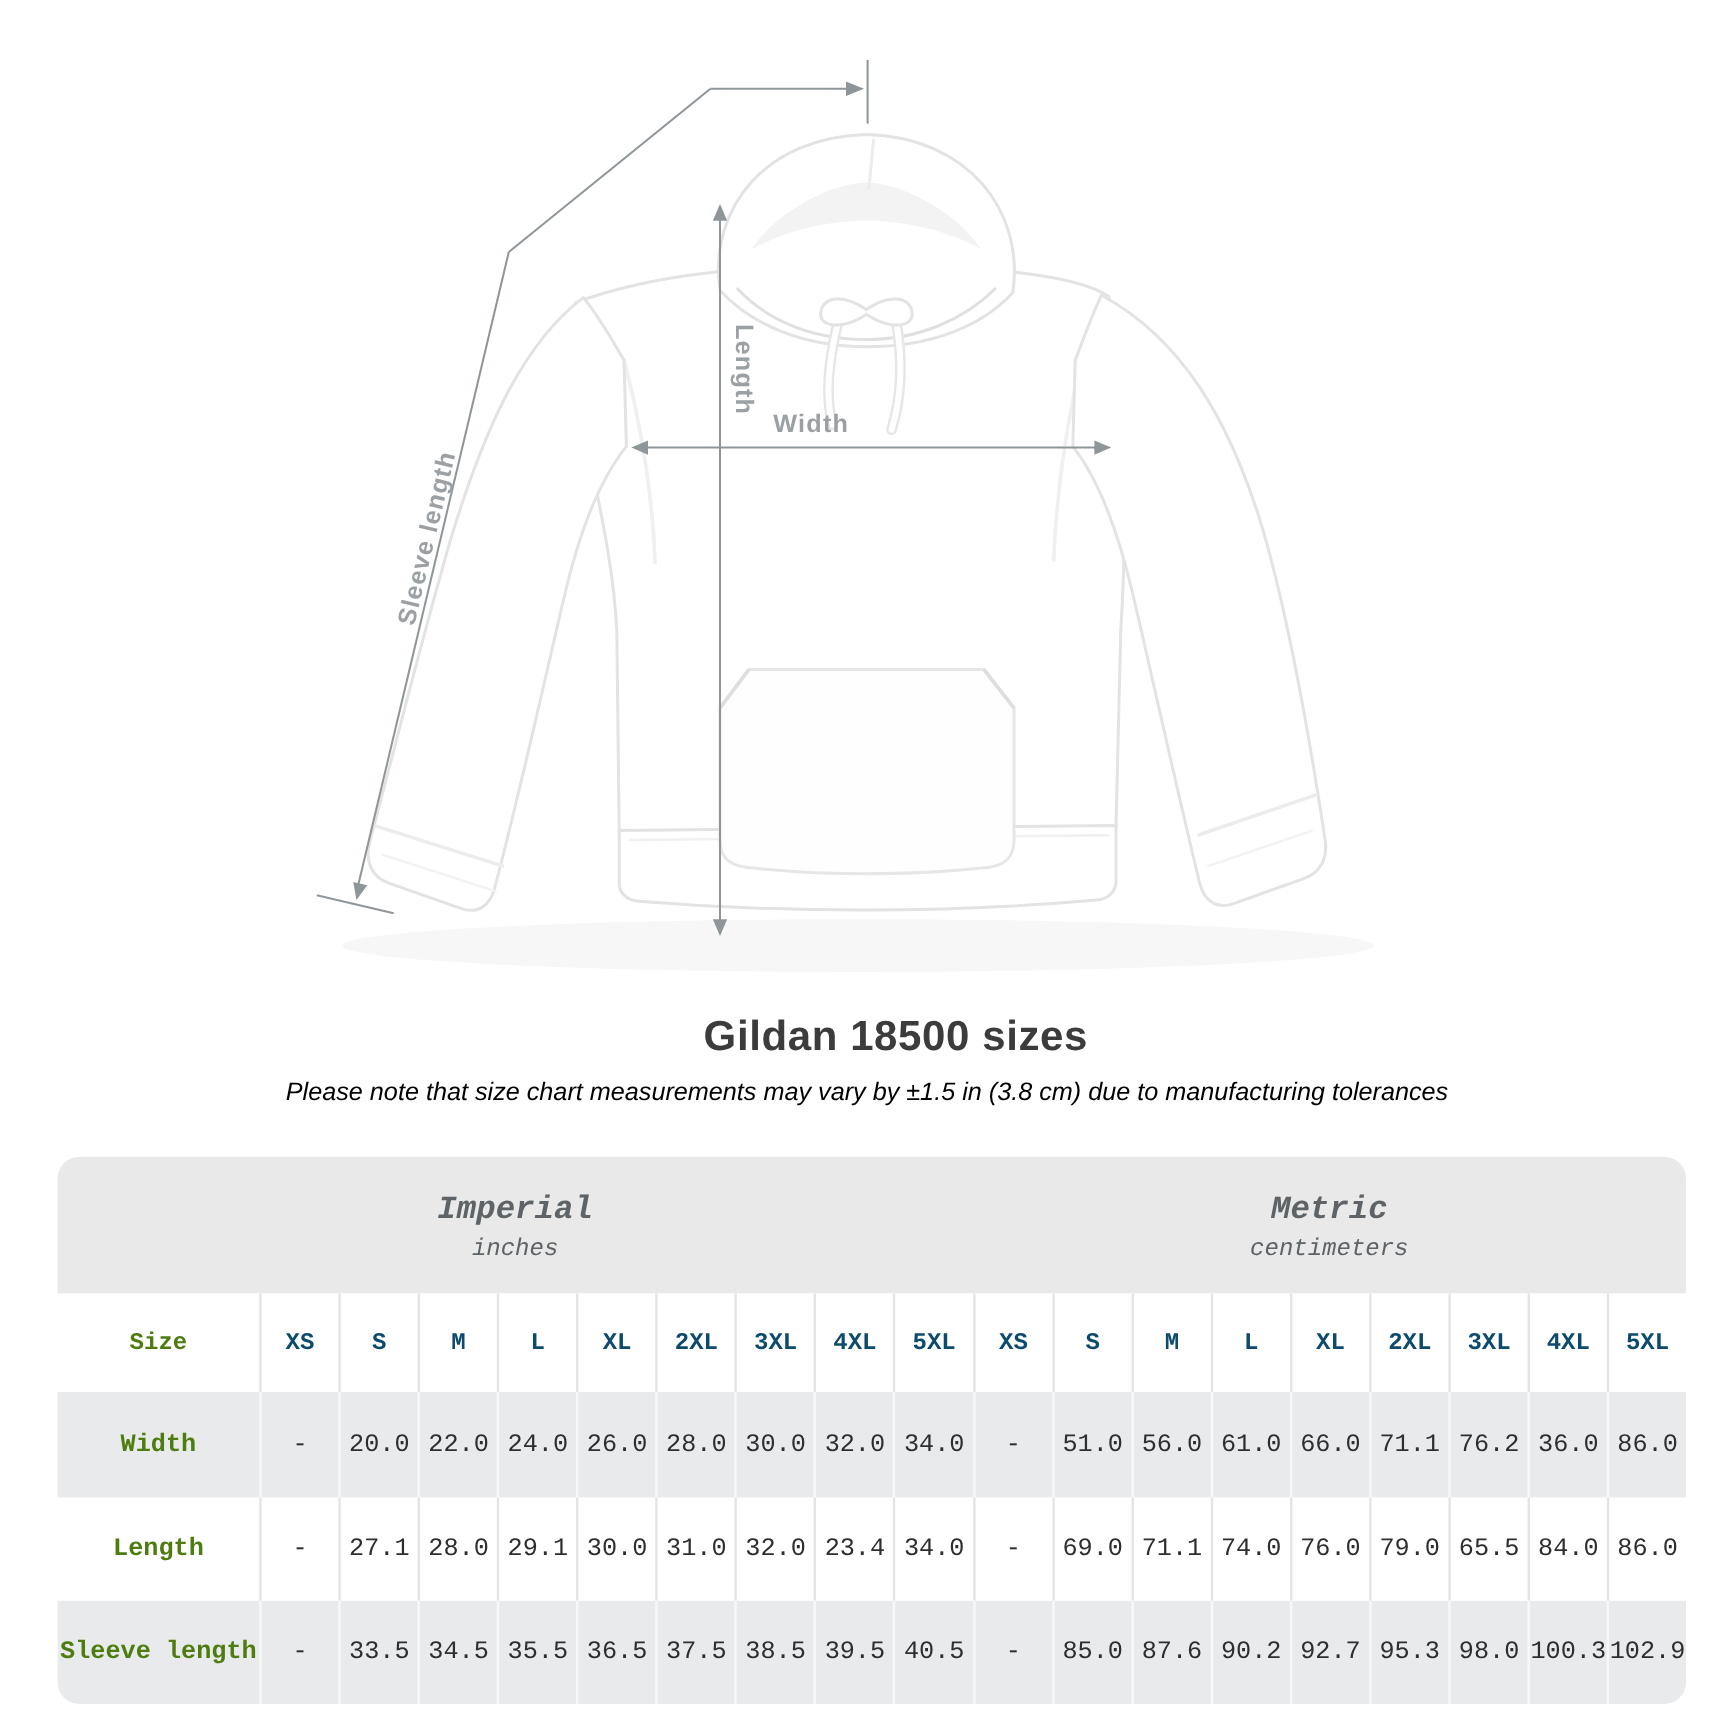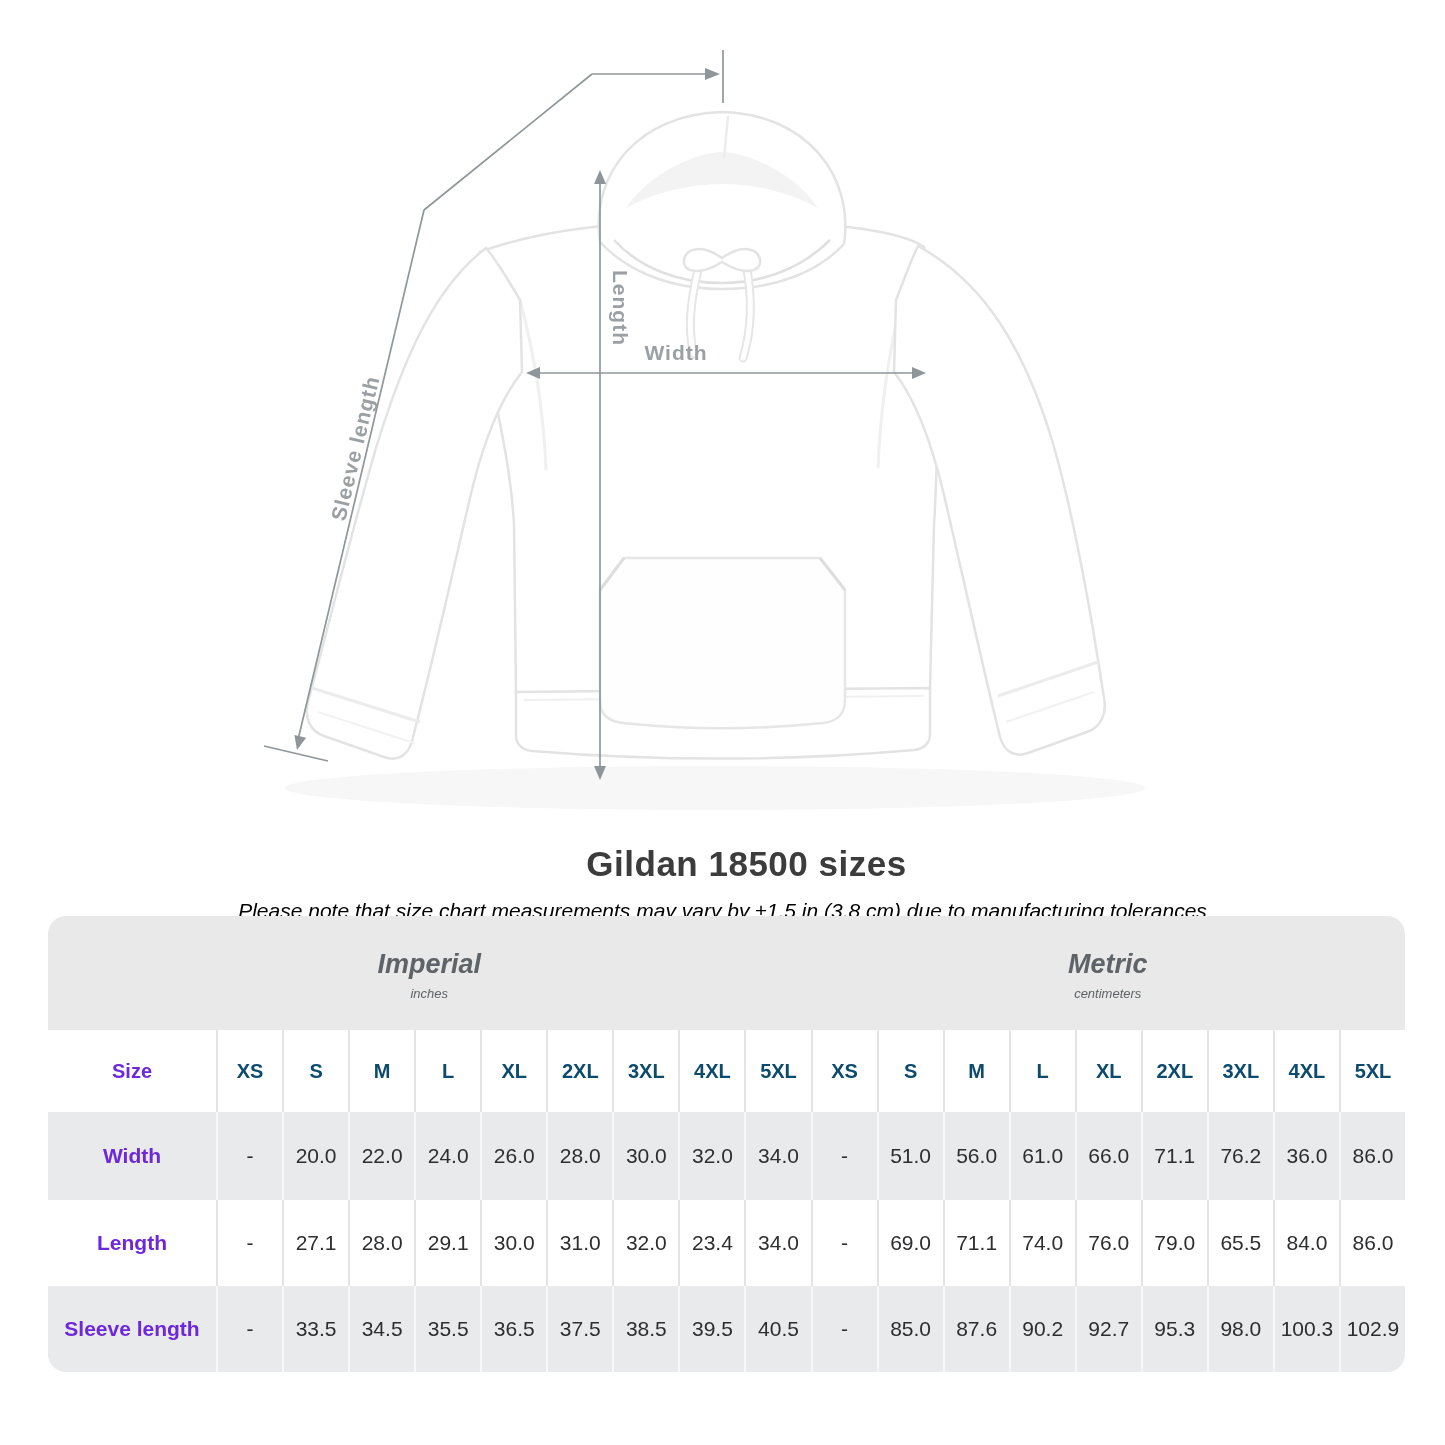--- a/index.html
+++ b/index.html
@@ -17,41 +17,42 @@
     position:absolute;top:844px;left:0;width:100%;text-align:center;
     font-size:35px;font-weight:bold;color:#3c3c3c;letter-spacing:.5px;margin-left:24px;
   }
   .page-subtitle{
     position:absolute;top:899px;left:0;width:100%;text-align:center;
     font-size:21px;font-style:italic;color:#000000;
   }
 
   
   .size-table{
-    position:absolute;left:48px;top:916px;width:1357px;
+    position:absolute;left:48px;top:964px;width:1357px;
     display:grid;
     grid-template-columns:168px repeat(18,1fr);
     grid-template-rows:114px 82px 88px 86px 86px;
+    font-family:Liberation Mono, monospace;
   }
   .band{
     grid-column:1/-1;background:#e9e9e9;border-radius:18px 18px 0 0;
     display:flex;align-items:center;
   }
   .band-half{width:762.5px;text-align:center;padding-top:4px;}
   .band-half.metric{width:auto;flex:1;}
   .band-title{font-size:27px;font-weight:bold;font-style:italic;color:#5d6366;}
-  .band-sub{font-size:13px;font-style:italic;color:#5d6366;margin-top:6px;}
+  .band-sub{font-size:20px;font-style:italic;color:#5d6366;margin-top:6px;}
 
   .cell{
     display:flex;align-items:center;justify-content:center;
     font-size:21px;color:#2d2e30;background:#ffffff;
   }
   .cell.vsep{border-left:2px solid #e4e4e4;}
   .cell.head{font-weight:bold;font-size:20px;color:#0c4a6e;}
-  .cell.label-cell{font-weight:bold;color:#6d28d9;}
+  .cell.label-cell{font-weight:bold;color:#4d7c0f;}
   .cell.gray{background:#e9eaeb;}
   .cell.gray.vsep{border-left:2px solid #f7f7f7;}
   .cell.corner-bl{border-radius:0 0 0 18px;}
   .cell.corner-br{border-radius:0 0 18px 0;}
 </style>
 </head>
 <body>
 
 <div class="diagram">
   <svg viewBox="0 0 1445 840">

